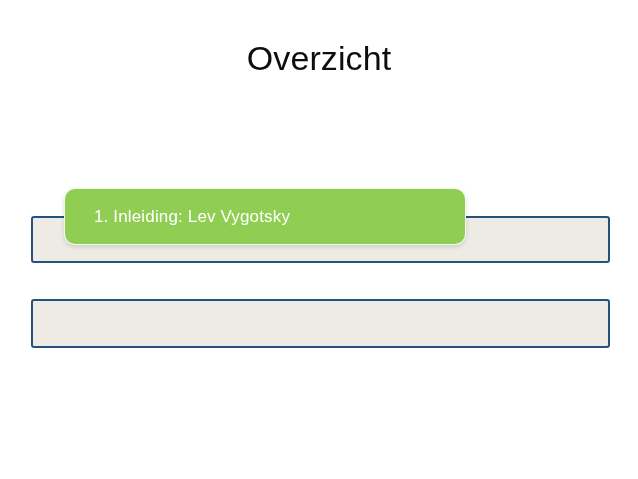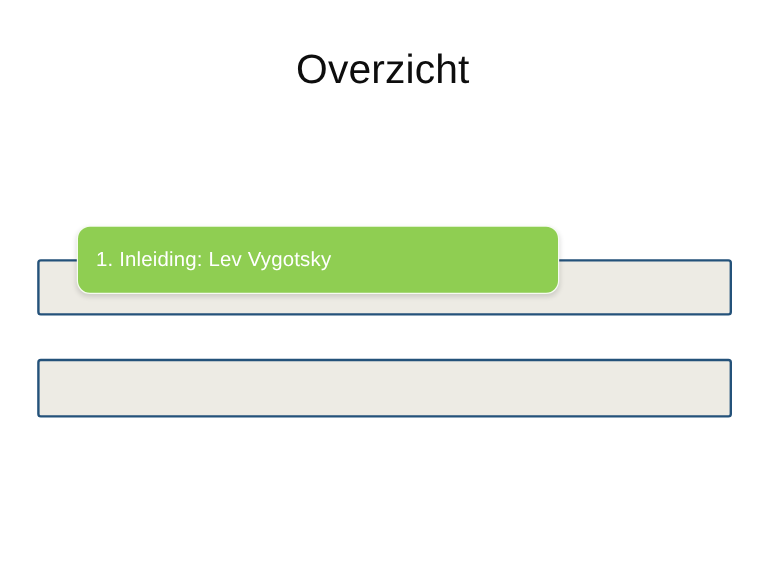--- a/index.html
+++ b/index.html
@@ -69,21 +69,21 @@
     height: 57px;
     background: #8FCE52;
   }
   #chip-2 {
     top: 275px;
     height: 51px;
     background: #1F4E79;
   }
 
   .chip-label {
-    padding-left: 15px;
+    padding-left: 29px;
     font-size: 17px;
     line-height: 21px;
     color: #FFFFFF;
     font-weight: 400;
     letter-spacing: 0.15px;
     white-space: nowrap;
   }
 </style>
 </head>
 <body>

